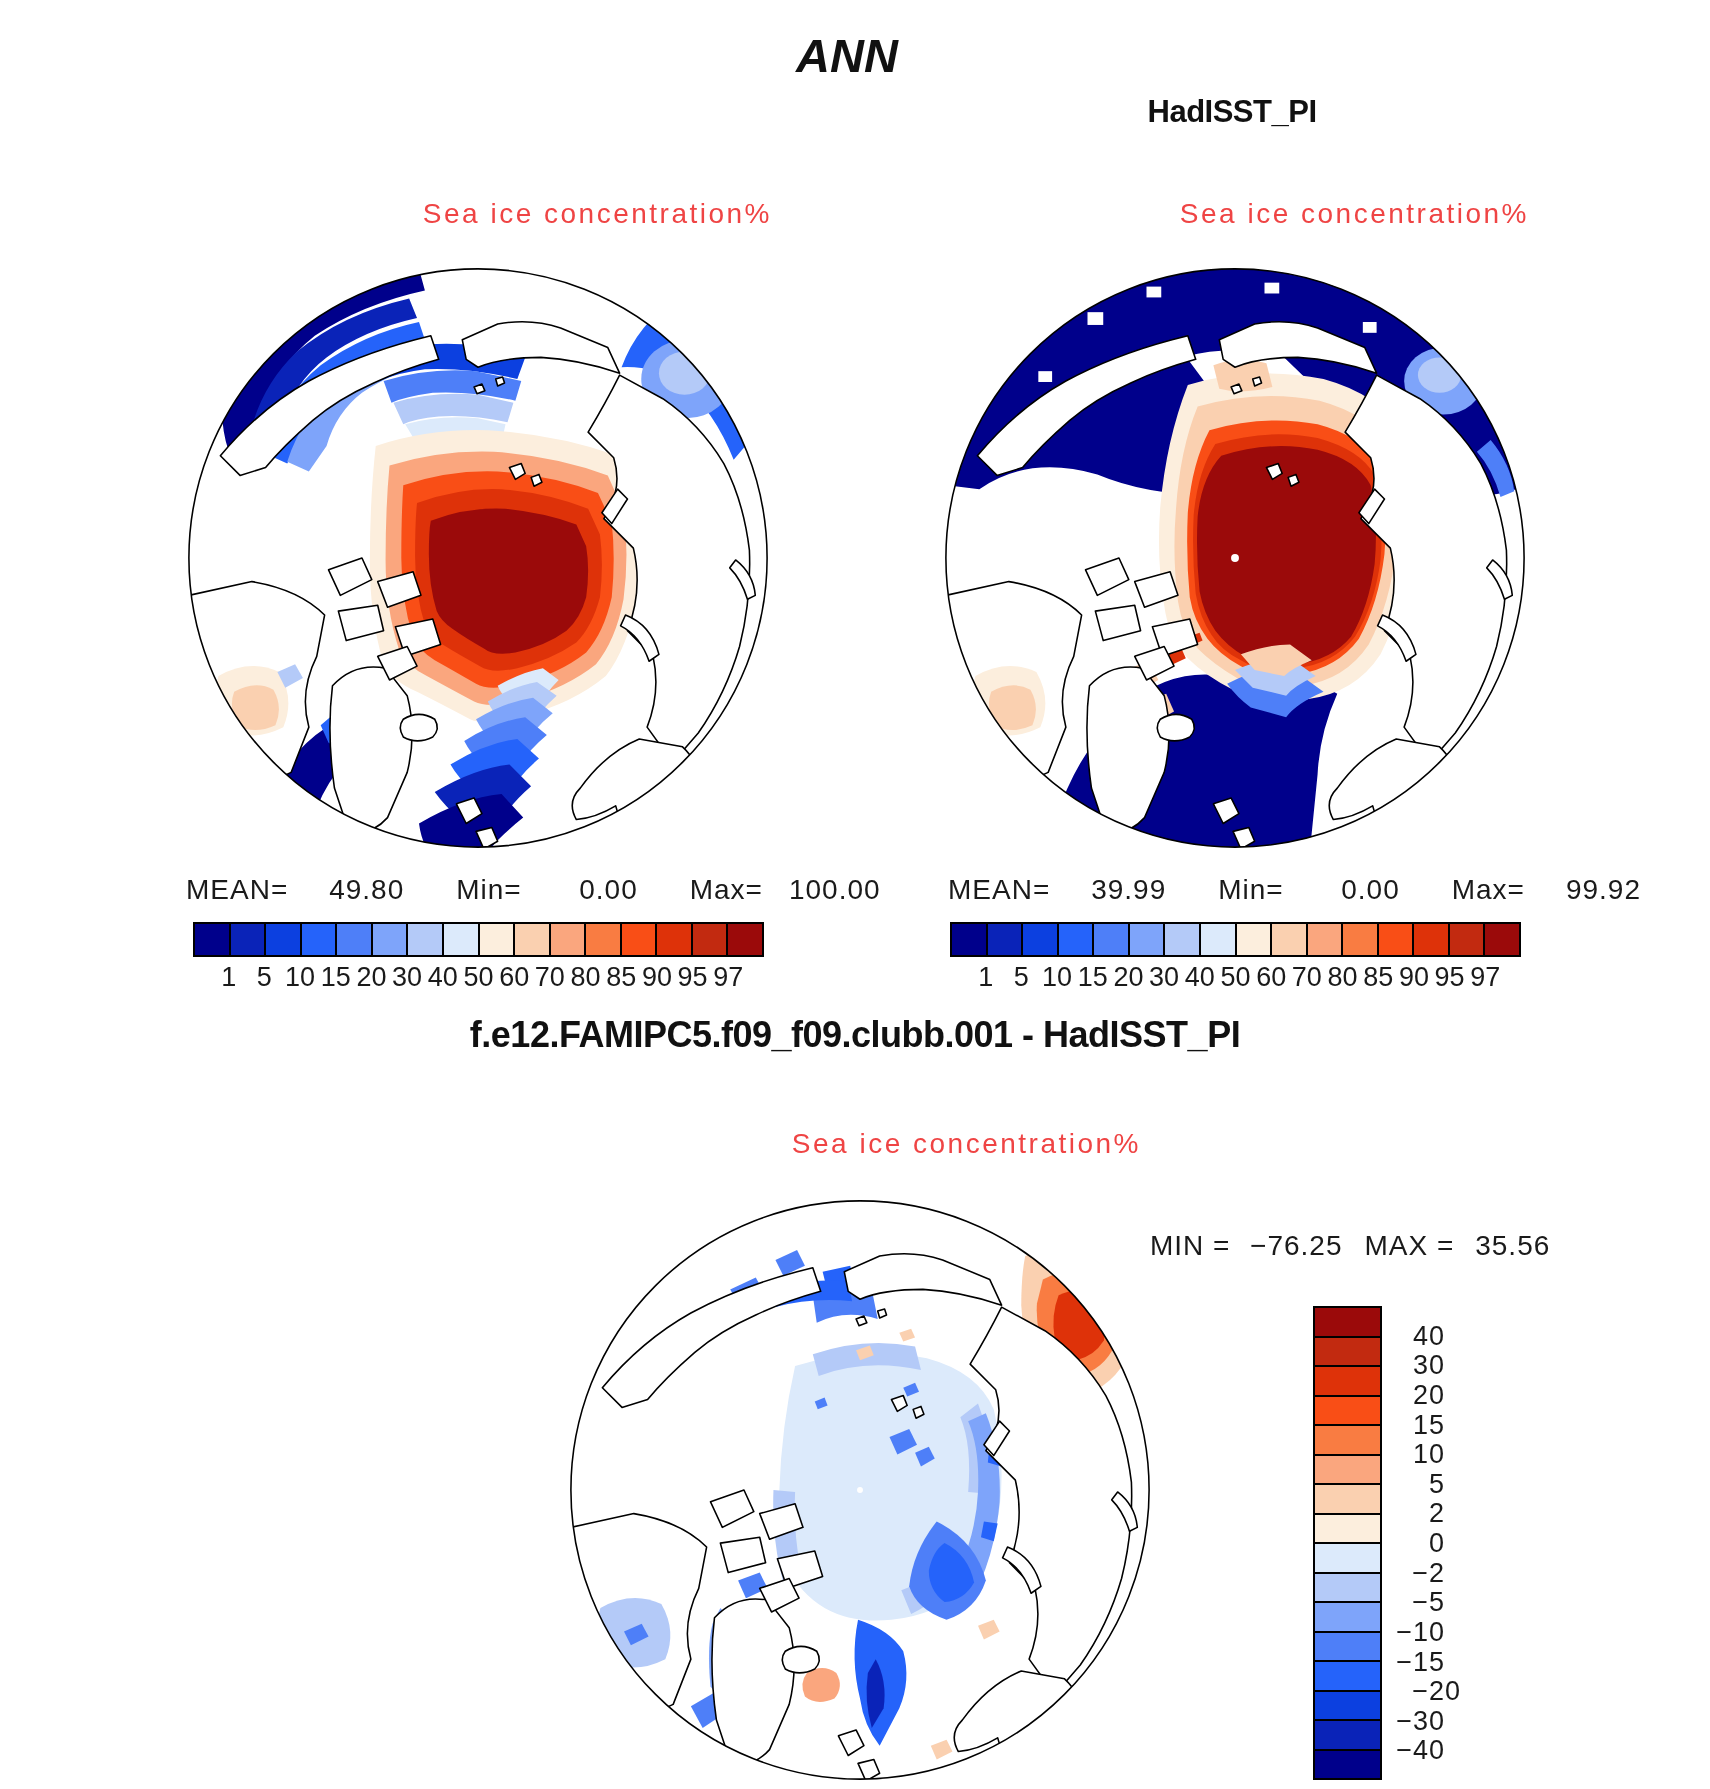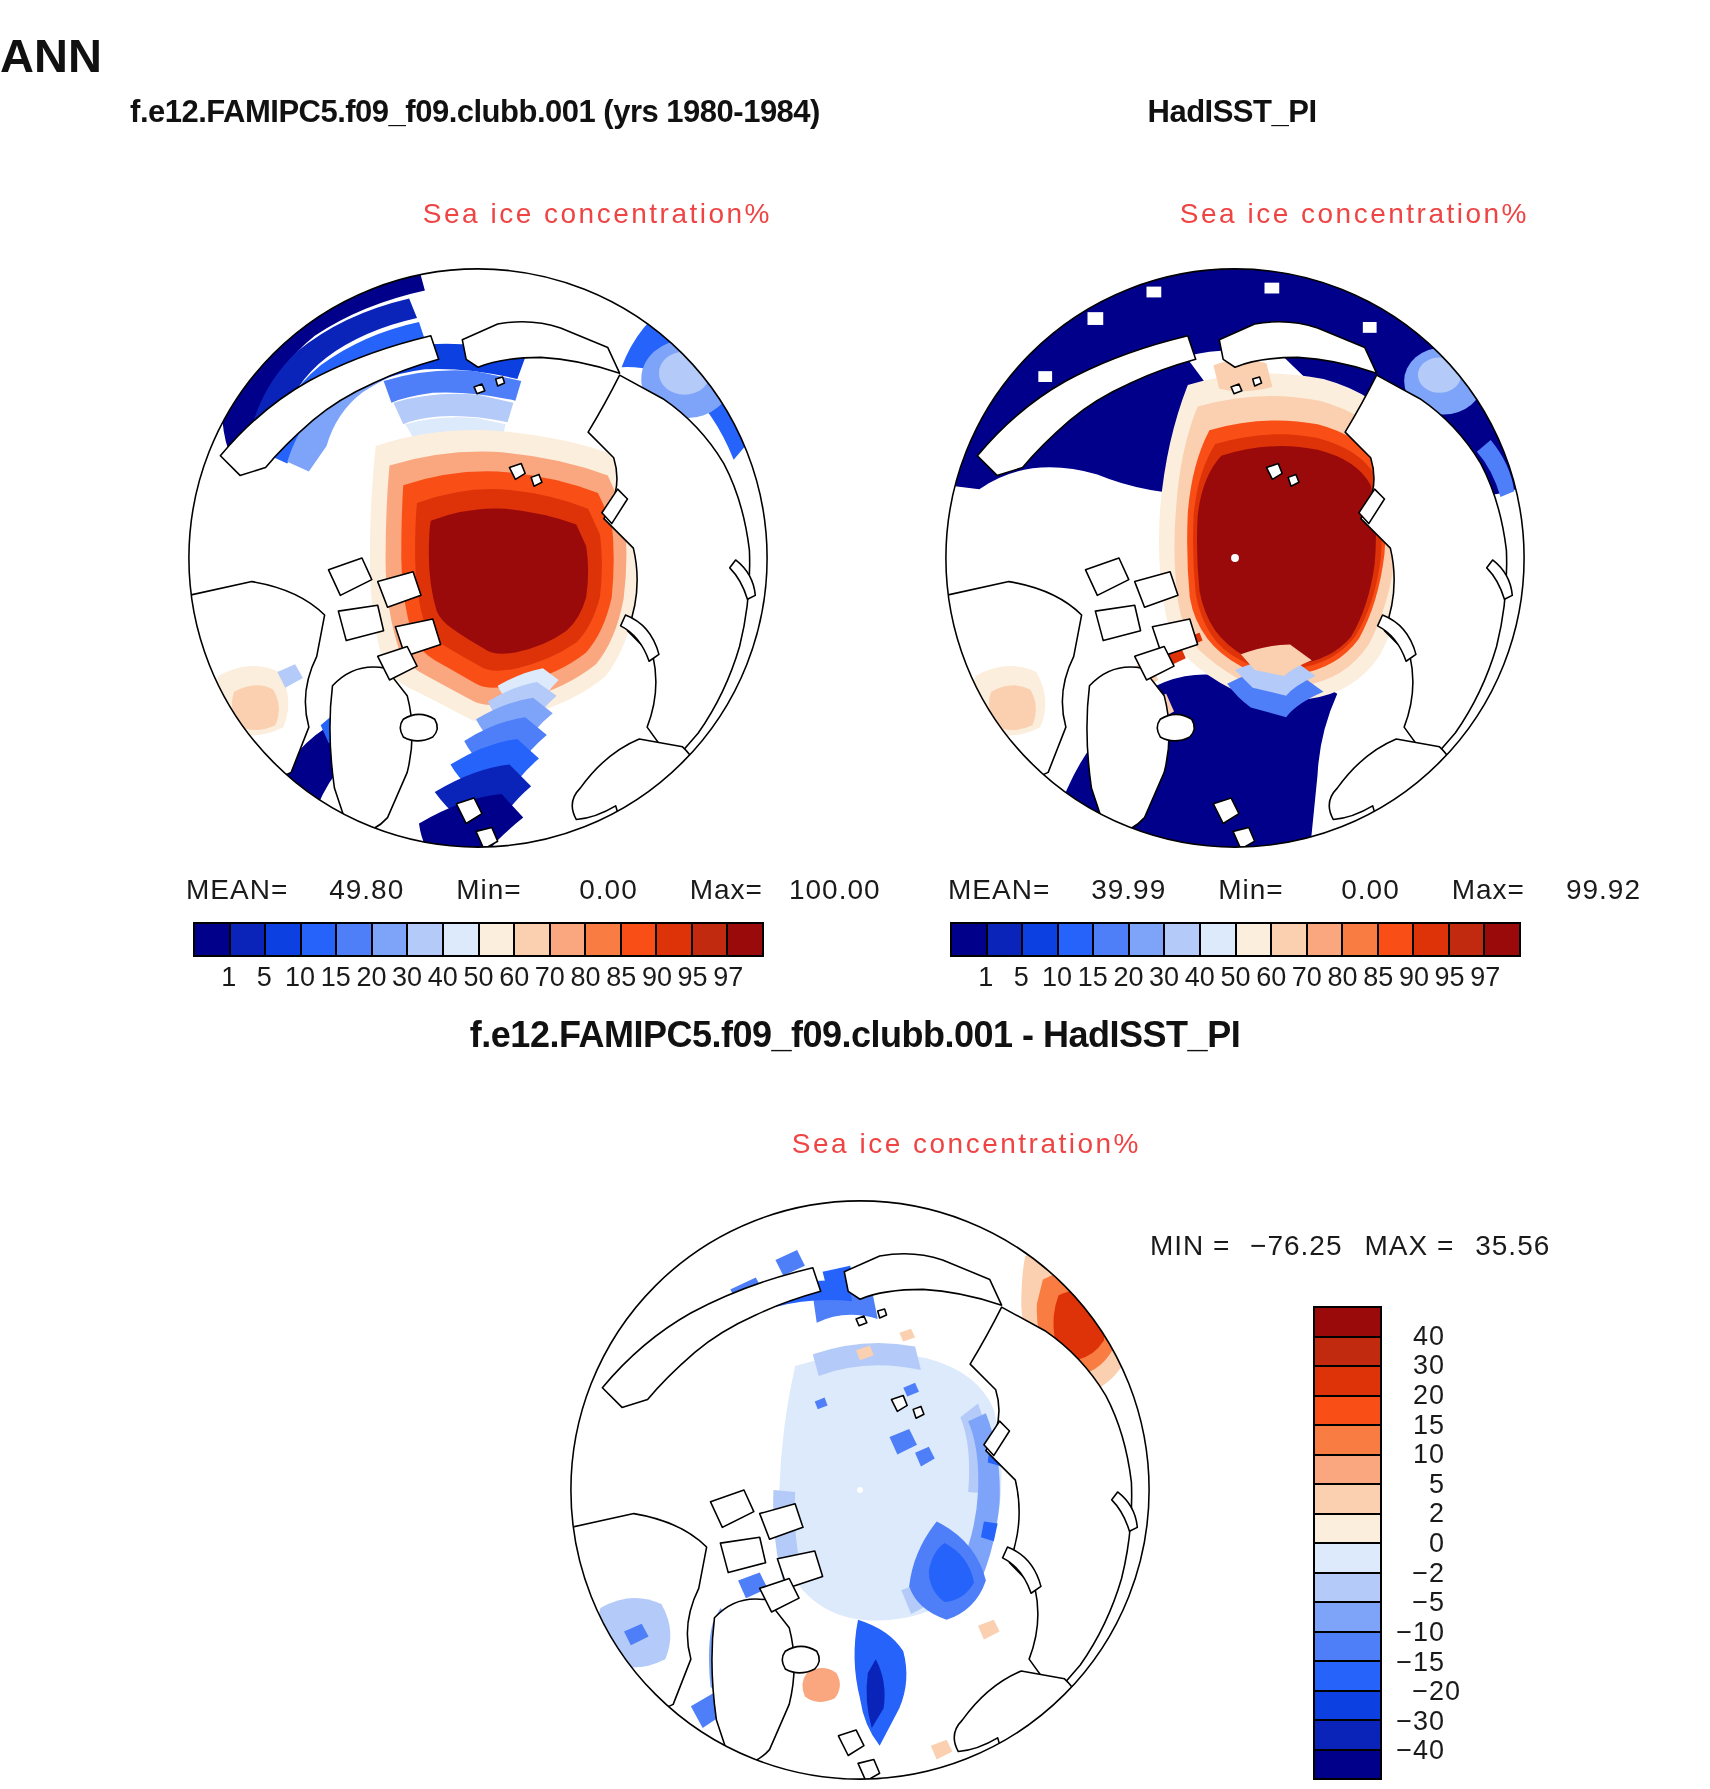--- a/index.html
+++ b/index.html
@@ -1,19 +1,19 @@
 <!DOCTYPE html>
 <html><head>
 <meta charset="utf-8">
 <style>
   html,body{margin:0;padding:0;background:#fff;}
   #page{position:relative;width:1710px;height:1789px;background:#ffffff;overflow:hidden;
         font-family:"Liberation Sans", sans-serif;color:#111;}
   .abs{position:absolute;}
-  .main-title{left:0;top:28px;width:1694px;font-size:47px;font-weight:700;letter-spacing:0px;}
+  .main-title{left:0;top:28px;width:1694px;text-align:center;font-size:47px;font-weight:700;letter-spacing:0px;font-style:italic;}
   .sub-title{top:94px;width:800px;text-align:center;font-size:31px;font-weight:700;letter-spacing:-0.5px;}
   .field-row{display:flex;justify-content:flex-end;font-size:28px;letter-spacing:2.5px;color:#ef4444;}
   .stats-row{display:flex;align-items:baseline;font-size:28px;letter-spacing:1px;color:#1a1a1a;white-space:pre;}
   .stats-row .lab{margin-right:26px;}
   .stats-row .val{margin-right:52px;min-width:90px;text-align:right;}
   .stats-row .val:last-child{margin-right:0;}
   .cbar-h{display:flex;height:35px;}
   .cbar-h .cell{flex:1 1 0;border:2px solid #000;margin-left:-2px;}
   .cbar-h .cell:first-child{margin-left:0;}
   .tickrow-h{height:32px;font-size:27px;letter-spacing:0px;color:#1a1a1a;}
@@ -28,21 +28,20 @@
   .minmax-row .val{margin-right:22px;min-width:96px;text-align:right;}
   svg .coast{fill:#ffffff;stroke:#000;stroke-width:1.6;stroke-linejoin:round;}
   svg .rim{fill:none;stroke:#000;stroke-width:1.6;}
 </style>
 <style>svg .c0{fill:#00008B;stroke:none;}svg .c1{fill:#0A23B8;stroke:none;}svg .c2{fill:#0C40E0;stroke:none;}svg .c3{fill:#2563FA;stroke:none;}svg .c4{fill:#4E7FF8;stroke:none;}svg .c5{fill:#7EA4FA;stroke:none;}svg .c6{fill:#B4CAF8;stroke:none;}svg .c7{fill:#DCEAFB;stroke:none;}svg .c8{fill:#FCEEDD;stroke:none;}svg .c9{fill:#FAD0B0;stroke:none;}svg .c10{fill:#FAA67E;stroke:none;}svg .c11{fill:#F97C42;stroke:none;}svg .c12{fill:#F94E16;stroke:none;}svg .c13{fill:#DE3209;stroke:none;}svg .c15{fill:#9B0A0A;stroke:none;}</style></head>
 <body>
 
 <div id="page">
 
   <div class="abs main-title">ANN</div>
-  <div class="abs sub-title" style="left:75px;">f.e12.FAMIPC5.f09_f09.clubb.001 (yrs 1980-1984)</div>
   <div class="abs sub-title" style="left:832px;">HadISST_PI</div>
 
   <div class="abs field-row" style="left:186px;top:198px;width:586px;">
     <span>Sea ice concentration</span>
     <span>%</span>
   </div>
   <svg id="mapL" class="abs" style="left:183px;top:263px;" width="590" height="590" viewBox="0 0 600 600">
       <defs>
         <clipPath id="clip-mapL">
           <circle cx="300" cy="300" r="294"></circle>

